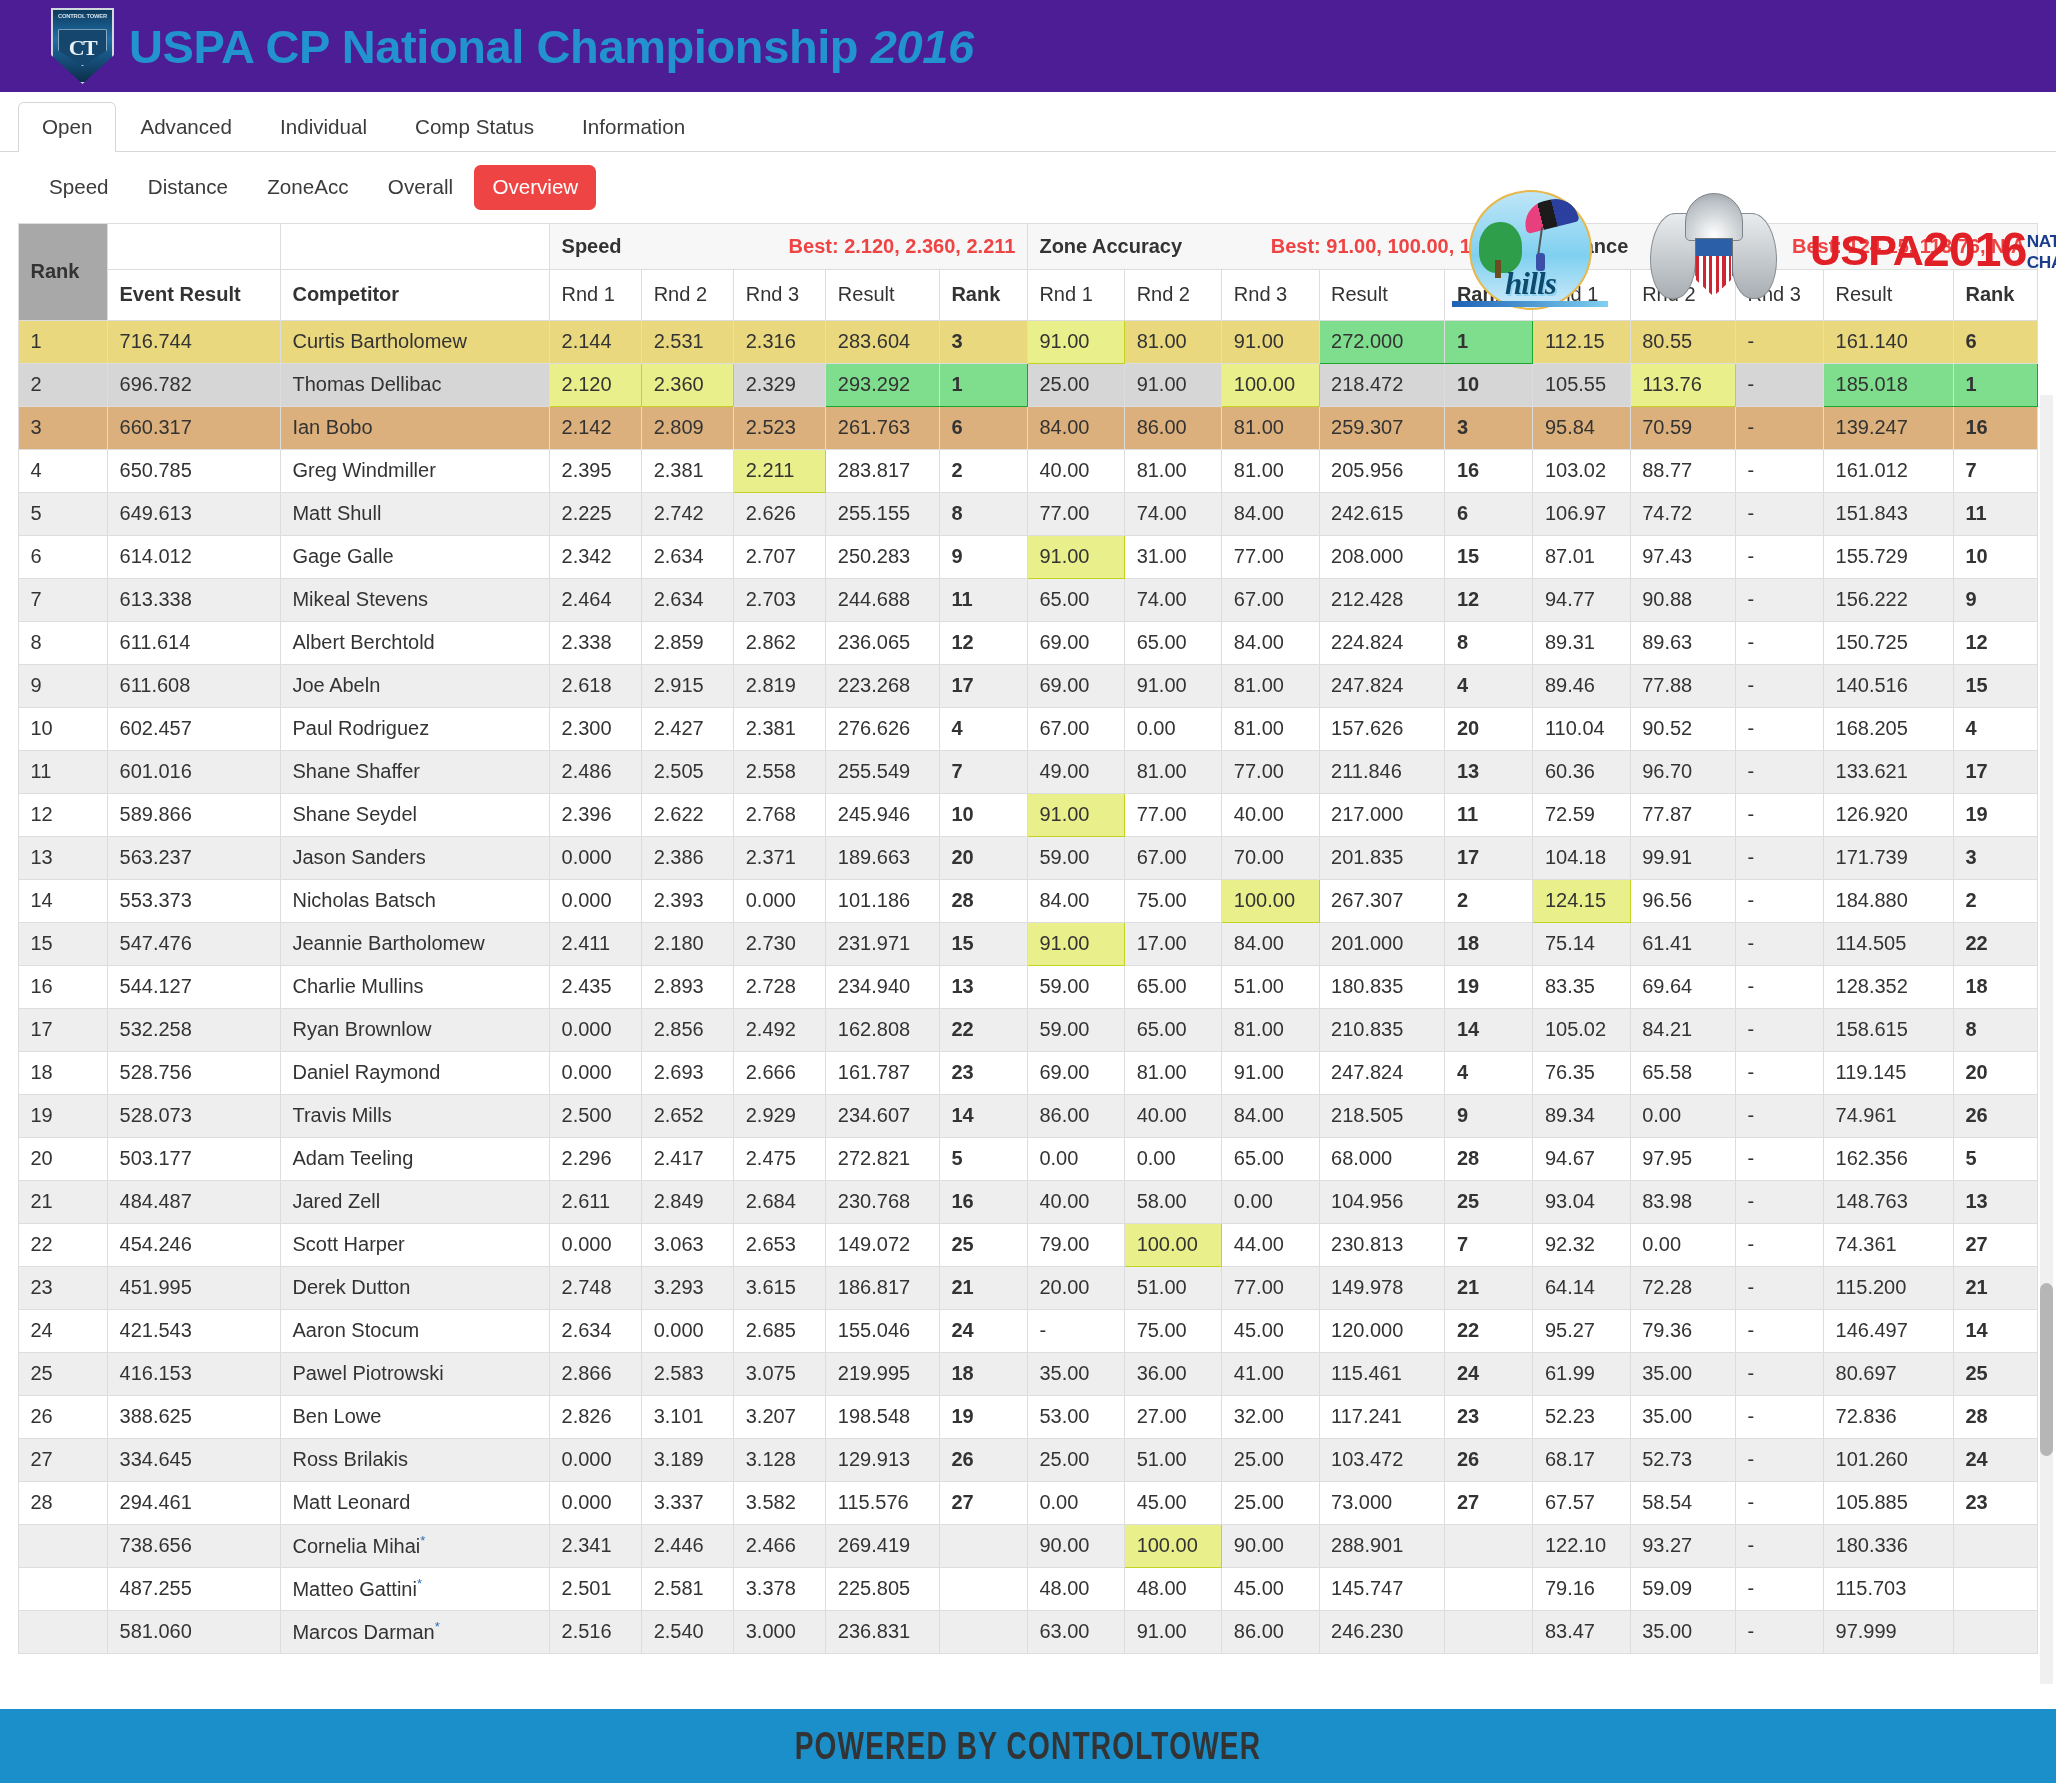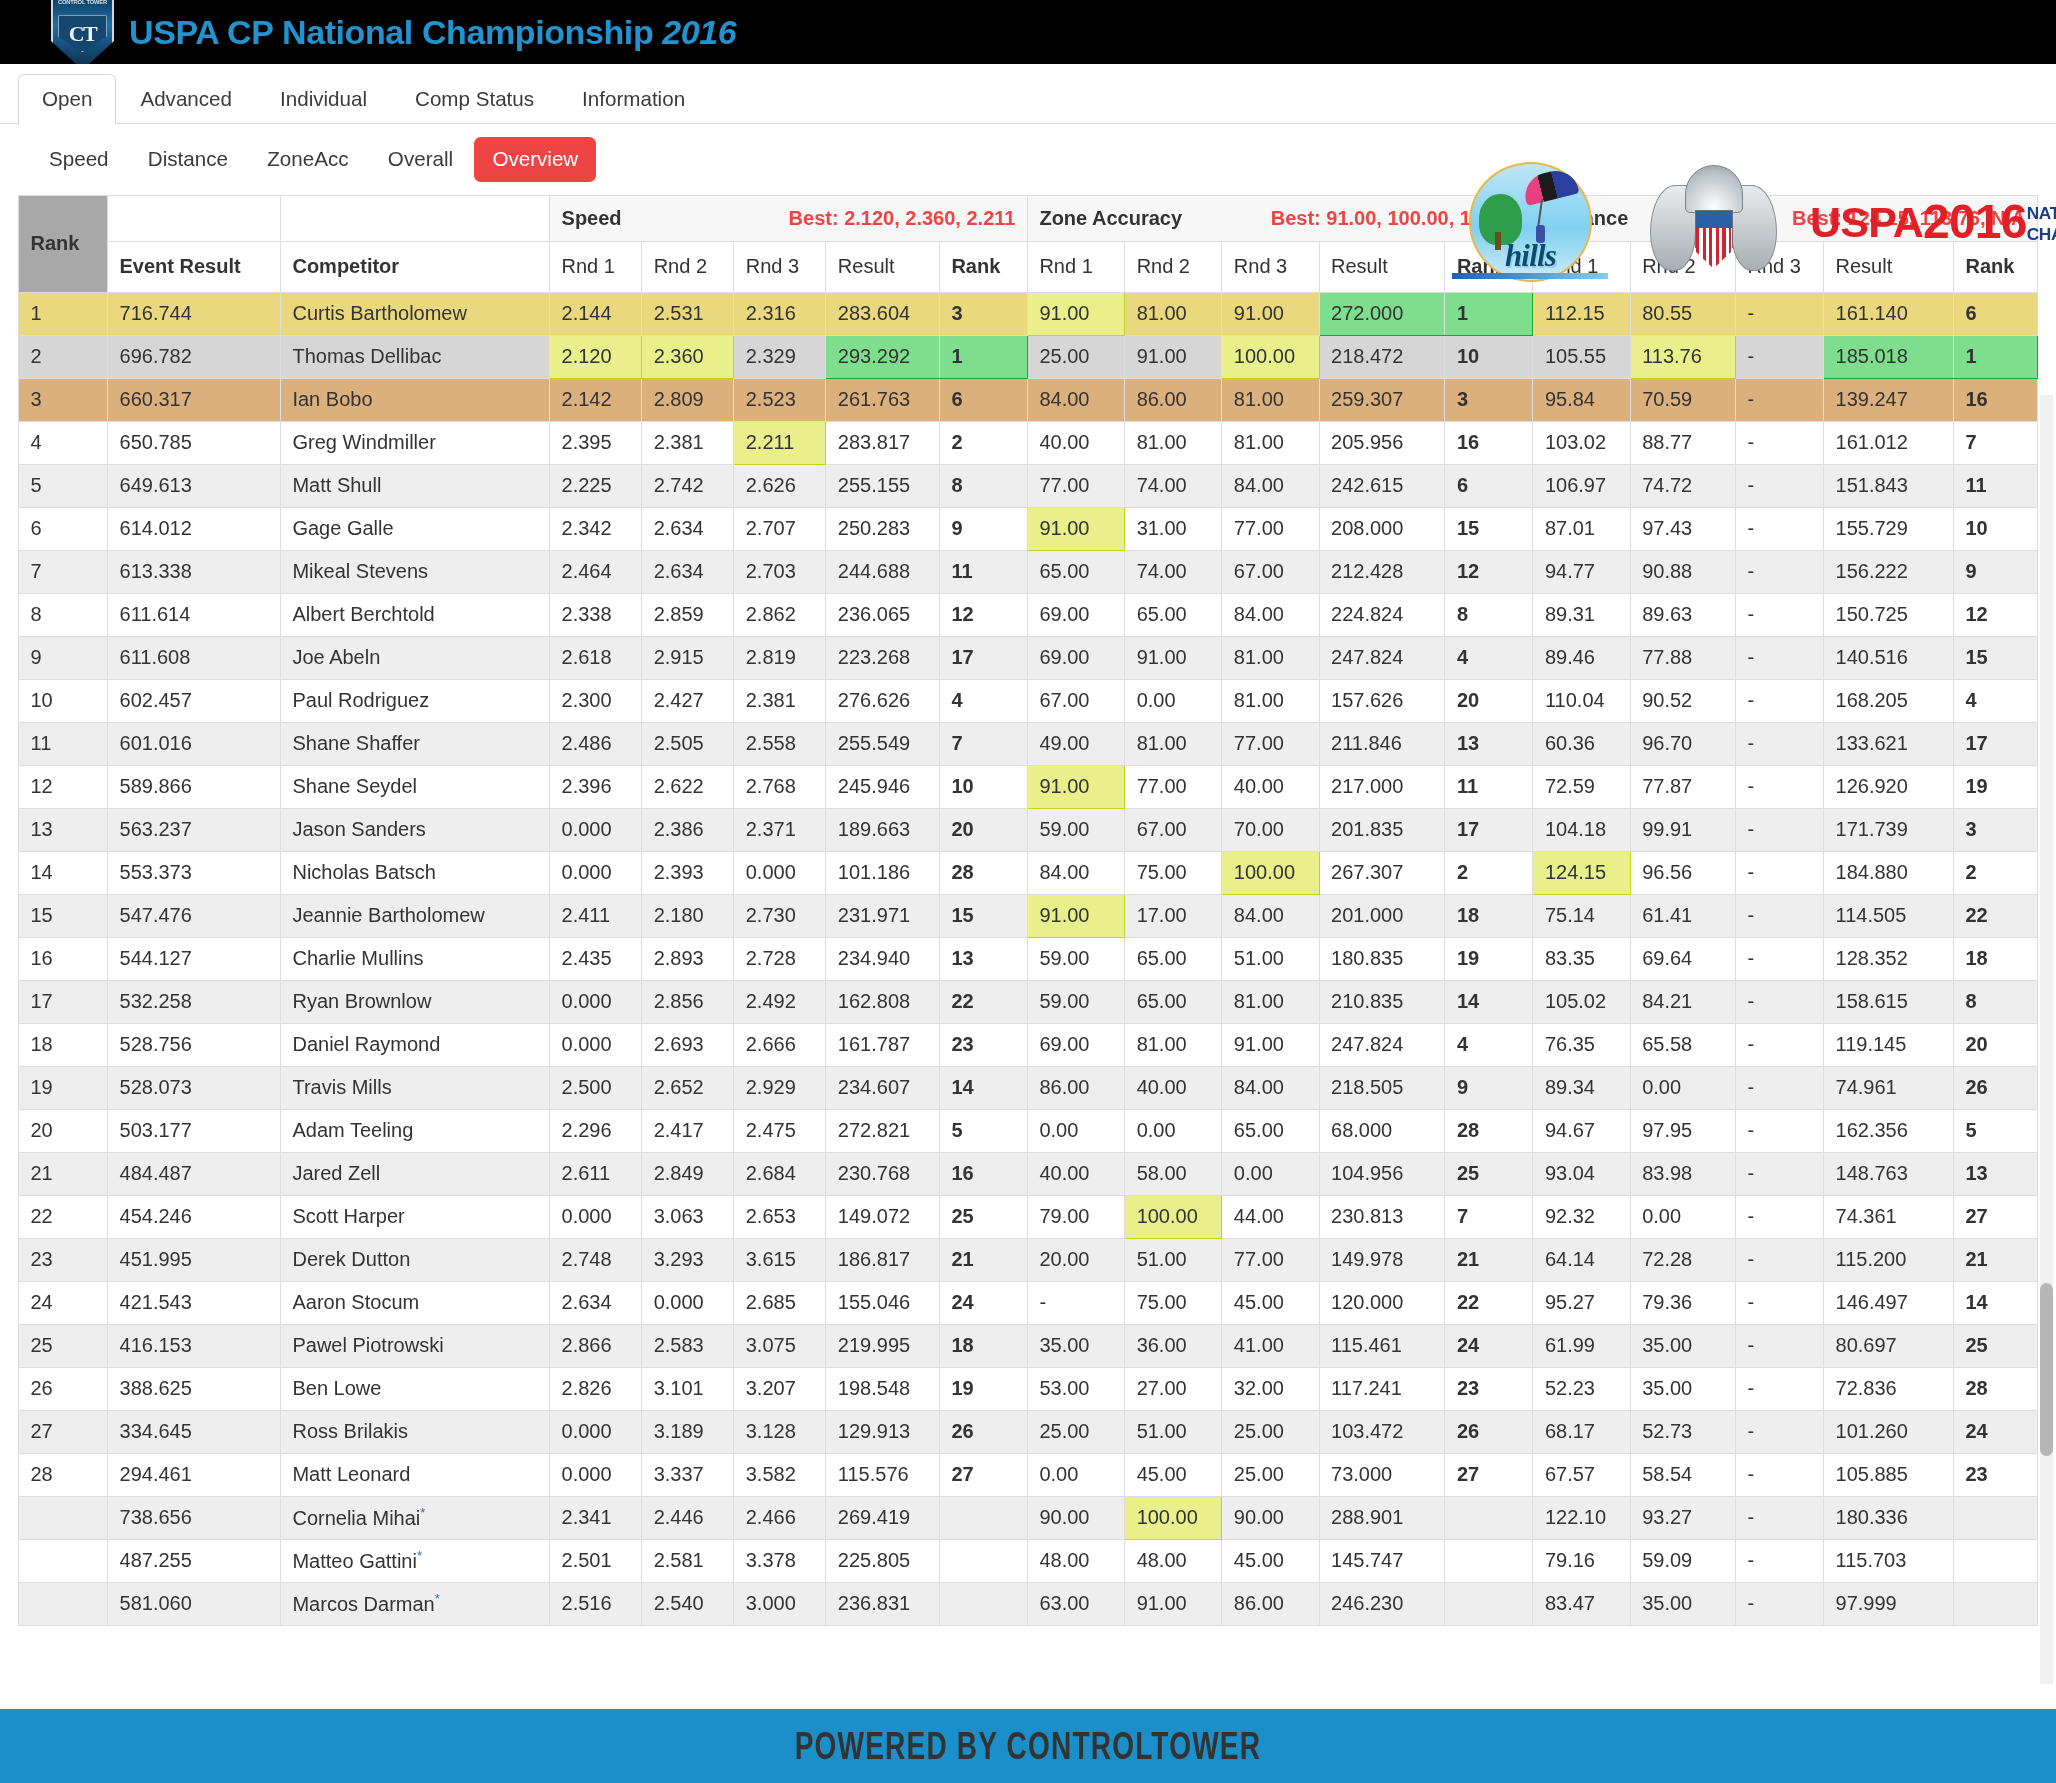--- a/index.html
+++ b/index.html
@@ -5,21 +5,21 @@
   * { box-sizing: border-box; }
   html, body { margin:0; padding:0; }
   body {
     width:2056px; height:1784px;
     background:#ffffff;
     font-family:"Liberation Sans", sans-serif;
     overflow:hidden;
   }
   
   #topbar{
-    height:64px; background:#000000; display:flex; align-items:center;
+    height:92px; background:#4c1d95; display:flex; align-items:center;
     padding-left:51px; position:relative;
   }
   #ct-shield{
     width:63px; height:76px; position:relative; flex:0 0 auto; margin-right:15px;
   }
   #ct-shield .sh{
     position:absolute; inset:0;
     background:linear-gradient(#0d3a5c,#1f6ea8 40%,#0b2e4a);
     clip-path:polygon(50% 0,100% 0,100% 62%,50% 100%,0 62%,0 0);
     border:2.5px solid #cfd8dd;
@@ -32,21 +32,21 @@
   }
   #ct-shield .gt{
     color:#eaf2f7; font-weight:bold; font-size:22px; letter-spacing:-1.6px;
     font-family:"Liberation Serif", serif;
   }
   #ct-shield .tiny{
     position:absolute; top:5px; left:0; right:0; text-align:center;
     color:#cfe0ea; font-size:5.8px; letter-spacing:-0.2px; font-weight:bold;
   }
   #apptitle{
-    color:#2293ce; font-size:34px; font-weight:bold; letter-spacing:-0.4px;
+    color:#2293ce; font-size:47px; font-weight:bold; letter-spacing:-0.4px;
     white-space:nowrap;
   }
   #apptitle .yr{ font-style:italic; }
 
   
   #tabzone{ position:relative; padding:0 0 0 18px; background:#fff; }
   #tabs1{ display:flex; align-items:flex-end; height:59px; padding-top:15px; }
   .tab1{
     font-size:20.6px; color:#3b3b3b; padding:11.5px 23px 13px 23px;
     border:0.8px solid transparent; border-bottom:none; cursor:pointer;

